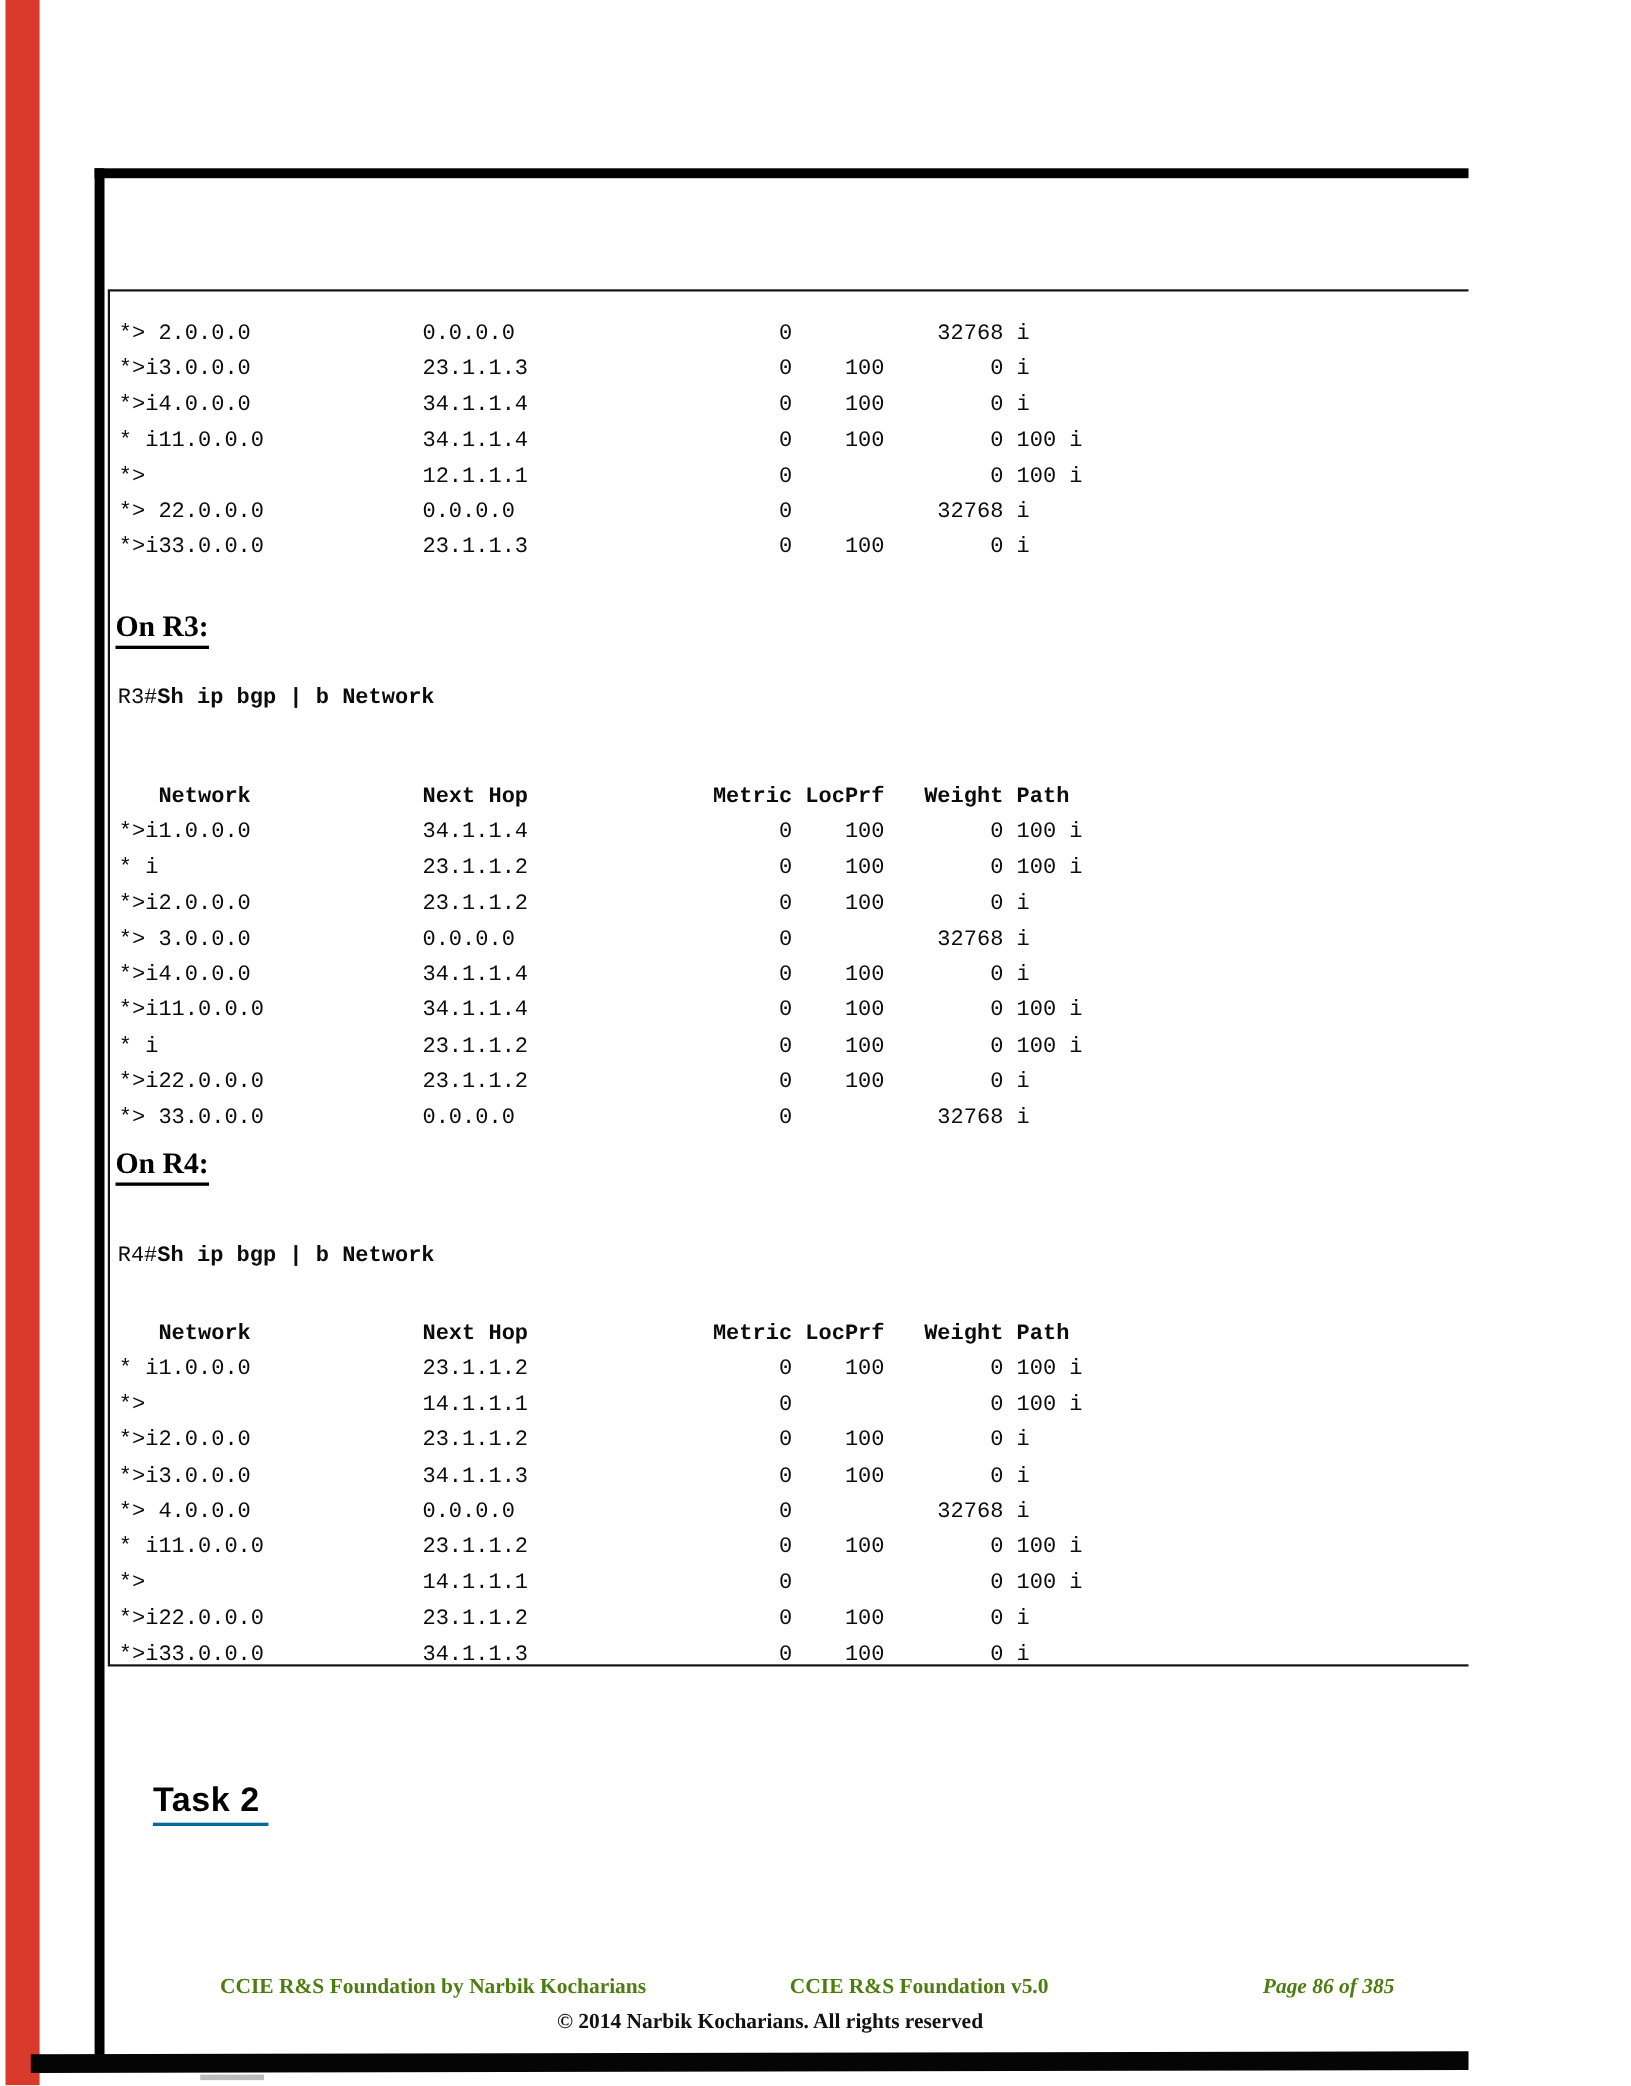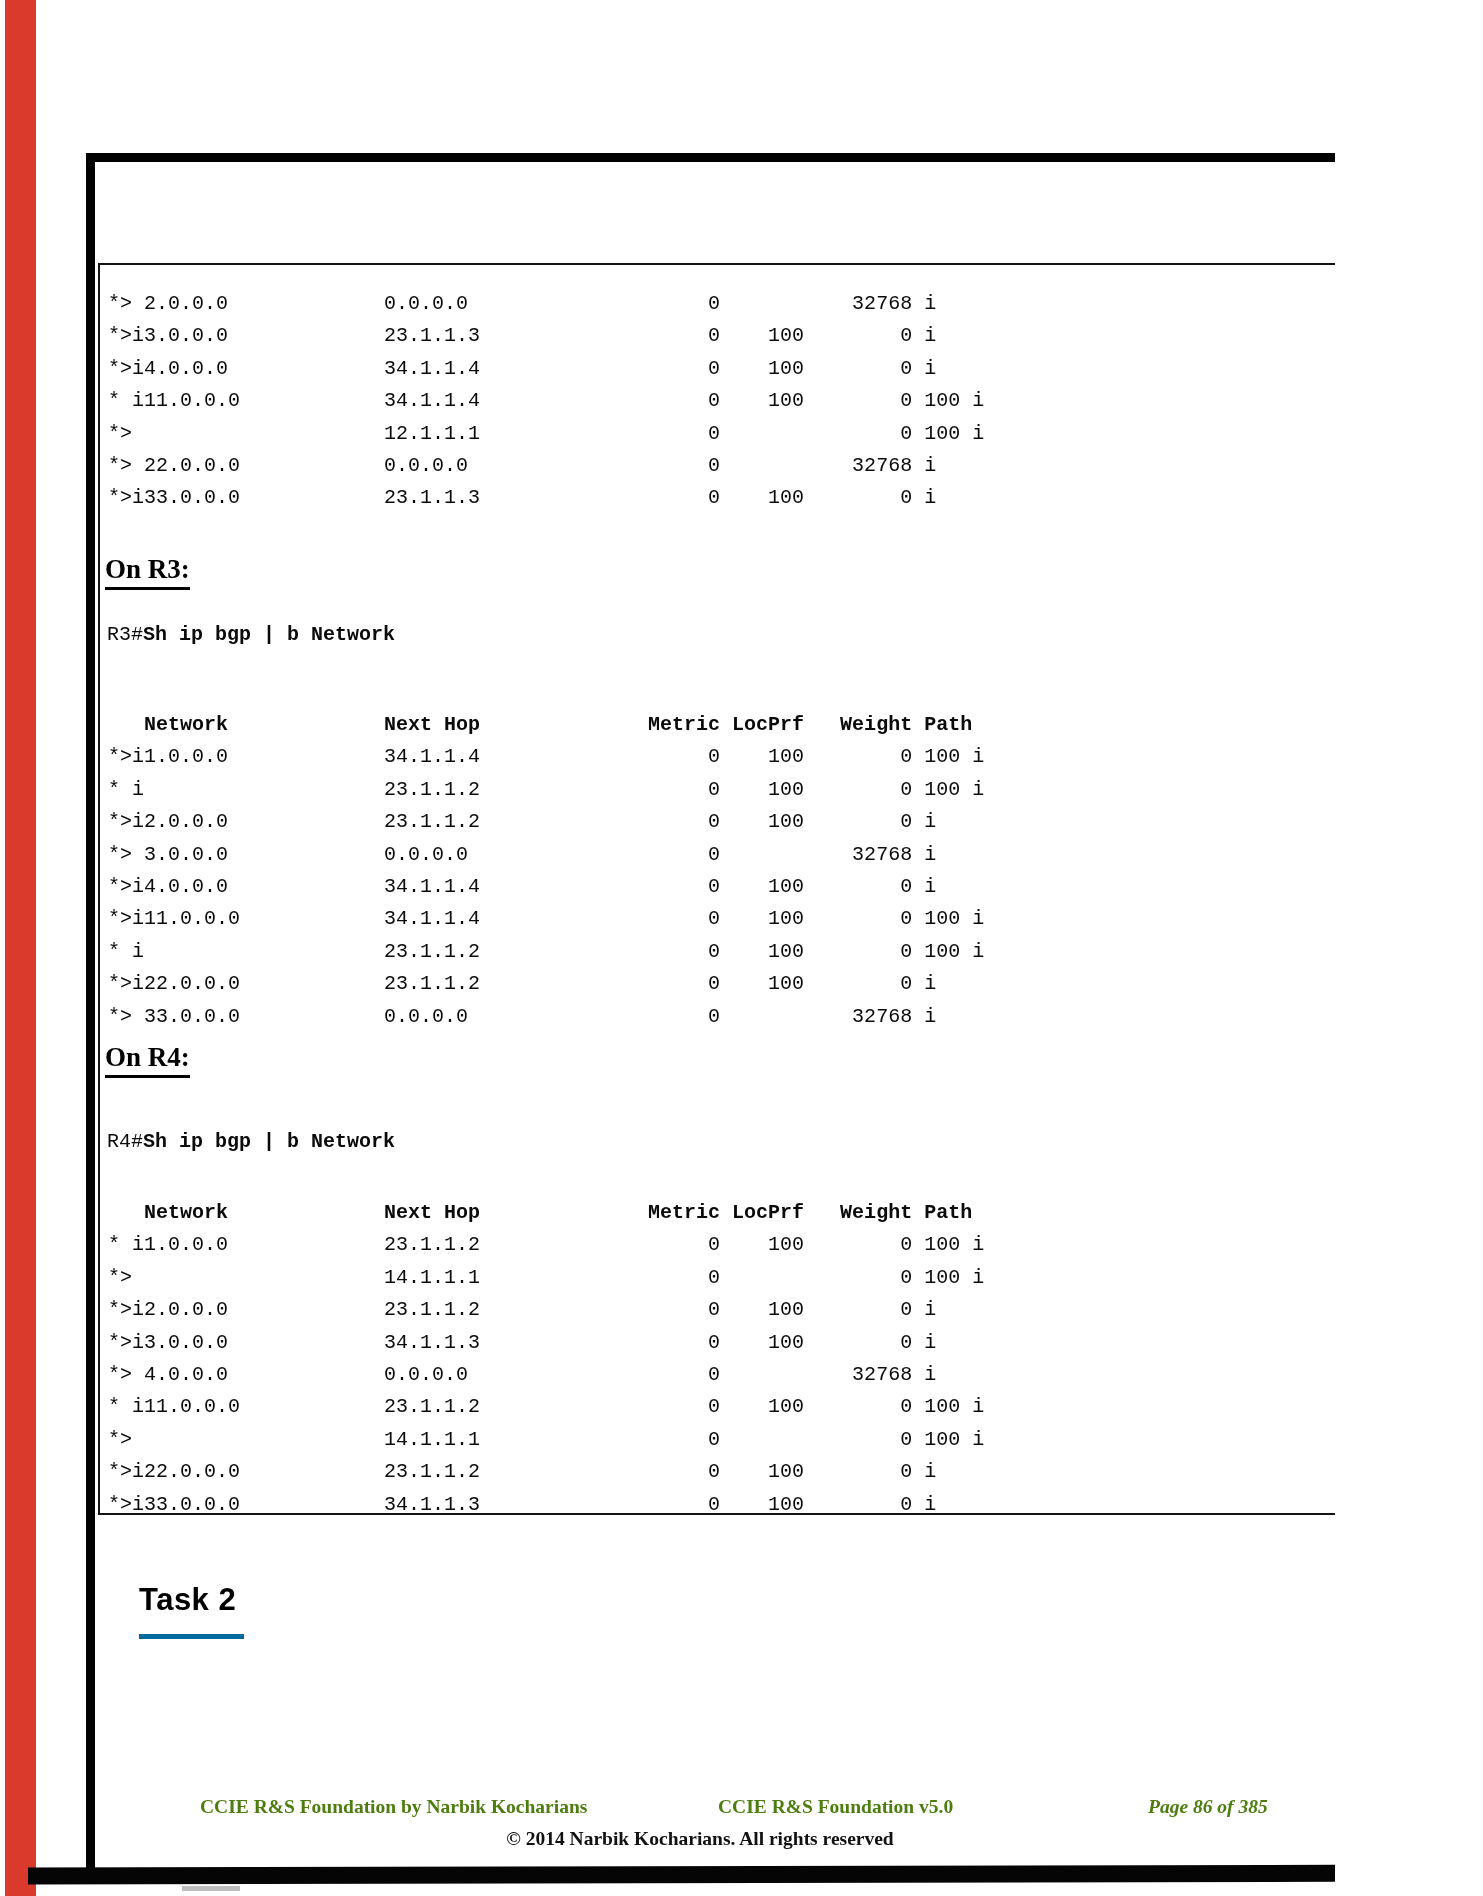--- a/index.html
+++ b/index.html
@@ -53,21 +53,21 @@
     position:absolute;
     font-family:"Liberation Mono", monospace;
     font-size:20px;color:#0b0b0b;white-space:pre;
   }
   .command-line b{font-weight:bold;}
   .task-title{
     position:absolute;left:139px;top:1582px;
     font-family:"Liberation Sans", sans-serif;
     font-size:31px;font-weight:bold;letter-spacing:.5px;
   }
-  .task-title span{display:inline-block;border-bottom:5px solid #0369a1;padding:0 8px 16px 0;}
+  .task-title span{display:inline-block;border-bottom:3px solid #0369a1;padding:0 8px 3px 0;margin-top:36px;}
   .task-body{
     position:absolute;left:139px;top:1655px;width:1160px;
     font-family:"Liberation Sans", sans-serif;
     font-size:23.5px;line-height:37px;color:#0e0e0e;
   }
   .footer-line1{position:absolute;left:0;top:1796px;width:1483px;height:26px;
     font-family:"Liberation Serif", serif;font-size:19.5px;font-weight:bold;color:#4d7c0f;}
   .footer-seg1{position:absolute;left:200px;}
   .footer-seg2{position:absolute;left:718px;}
   .footer-seg3{position:absolute;left:1148px;font-style:italic;}

